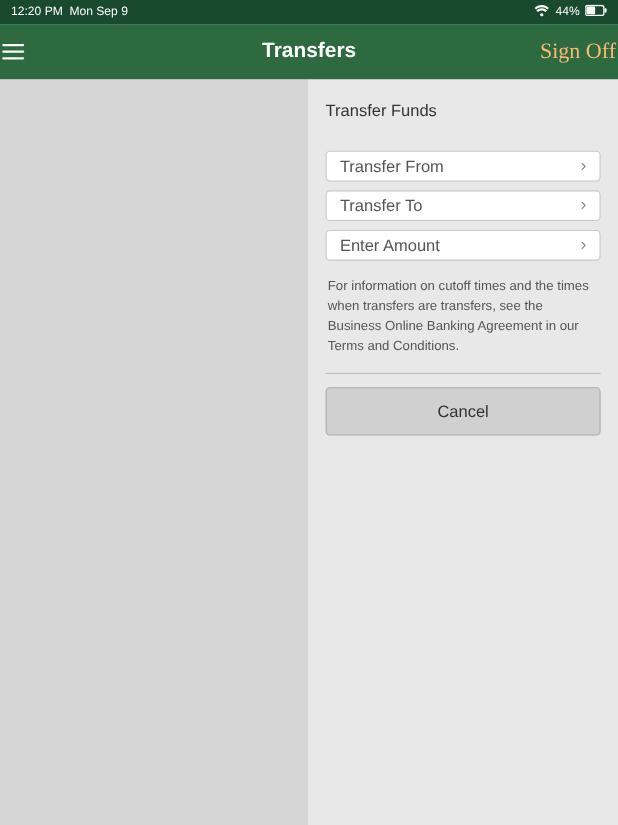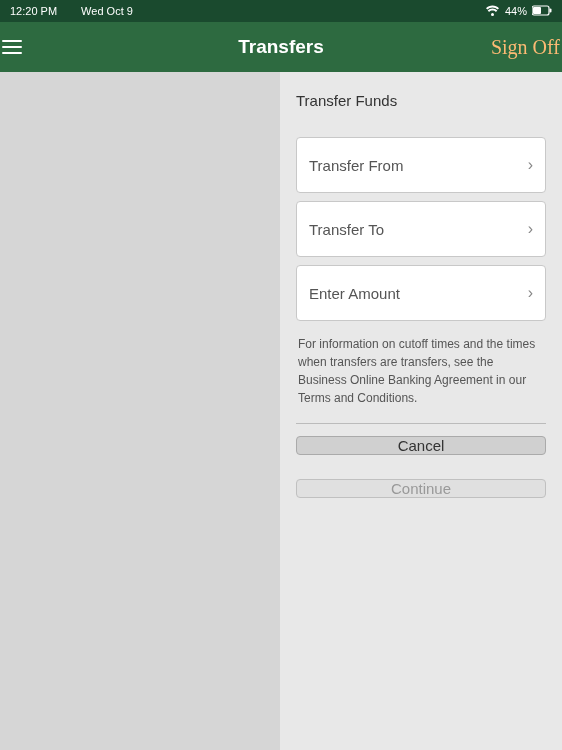--- a/index.html
+++ b/index.html
@@ -19,21 +19,21 @@
       display: flex;
       align-items: center;
       justify-content: space-between;
       padding: 0 10px;
       font-size: 11px;
       color: white;
     }
     .status-left {
       display: flex;
       align-items: flex-start;
-      gap: 24px;
+      gap: 6px;
     }
     .status-right {
       display: flex;
       align-items: center;
       gap: 5px;
     }
 
     
     .header {
       background: #2d6a40;
@@ -103,21 +103,21 @@
       color: #333;
       margin-bottom: 28px;
       font-weight: 400;
     }
 
     
     .form-row {
       background: white;
       border: 1px solid #c8c8c8;
       border-radius: 4px;
-      height: 56px;
+      height: 28px;
       display: flex;
       align-items: center;
       justify-content: space-between;
       padding: 11px 12px;
       margin-bottom: 8px;
       cursor: pointer;
     }
     .form-row-label {
       font-size: 15px;
       color: #555;
@@ -140,23 +140,22 @@
     
     .divider {
       border: none;
       border-top: 1px solid #bbb;
       margin: 12px 0;
     }
 
     
     .button-row {
       display: flex;
-      gap: 24px;
+      gap: 10px;
       margin-top: 10px;
-      flex-direction: column;
     }
     .btn-cancel {
       flex: 1;
       height: 44px;
       background: #d0d0d0;
       border: 1px solid #aaa;
       border-radius: 4px;
       font-size: 15px;
       color: #333;
       cursor: pointer;
@@ -171,21 +170,21 @@
       color: #999;
       cursor: not-allowed;
     }
   </style>
 </head>
 <body>
 
 <div class="status-bar">
   <div class="status-left">
     <span>12:20 PM</span>
-    <span>Wed Oct 9</span>
+    <span>Mon Sep 9</span>
   </div>
   <div class="status-right">
     <span>
       <svg width="15" height="11" viewBox="0 0 15 11" fill="white">
         <path d="M7.5 2.5C9.5 2.5 11.3 3.3 12.6 4.6L14 3.2C12.3 1.5 10 0.5 7.5 0.5C5 0.5 2.7 1.5 1 3.2L2.4 4.6C3.7 3.3 5.5 2.5 7.5 2.5Z"></path>
         <path d="M7.5 5.5C8.8 5.5 10 6 10.9 6.9L12.3 5.5C11 4.2 9.3 3.5 7.5 3.5C5.7 3.5 4 4.2 2.7 5.5L4.1 6.9C5 6 6.2 5.5 7.5 5.5Z"></path>
         <circle cx="7.5" cy="9.5" r="1.5"></circle>
       </svg>
     </span>
     <span style="font-size:11px;color:white;">44%</span>
@@ -233,17 +232,16 @@
       <span class="form-row-label">Enter Amount</span>
       <span class="chevron">›</span>
     </div>
 
     <div class="info-text">For information on cutoff times and the times when transfers are transfers, see the Business Online Banking Agreement in our Terms and Conditions.</div>
 
     <hr class="divider">
 
     <div class="button-row">
       <button class="btn-cancel">Cancel</button>
-      <button class="btn-continue" disabled="">Continue</button>
     </div>
 
   </div>
 </div>
 
 </body></html>

